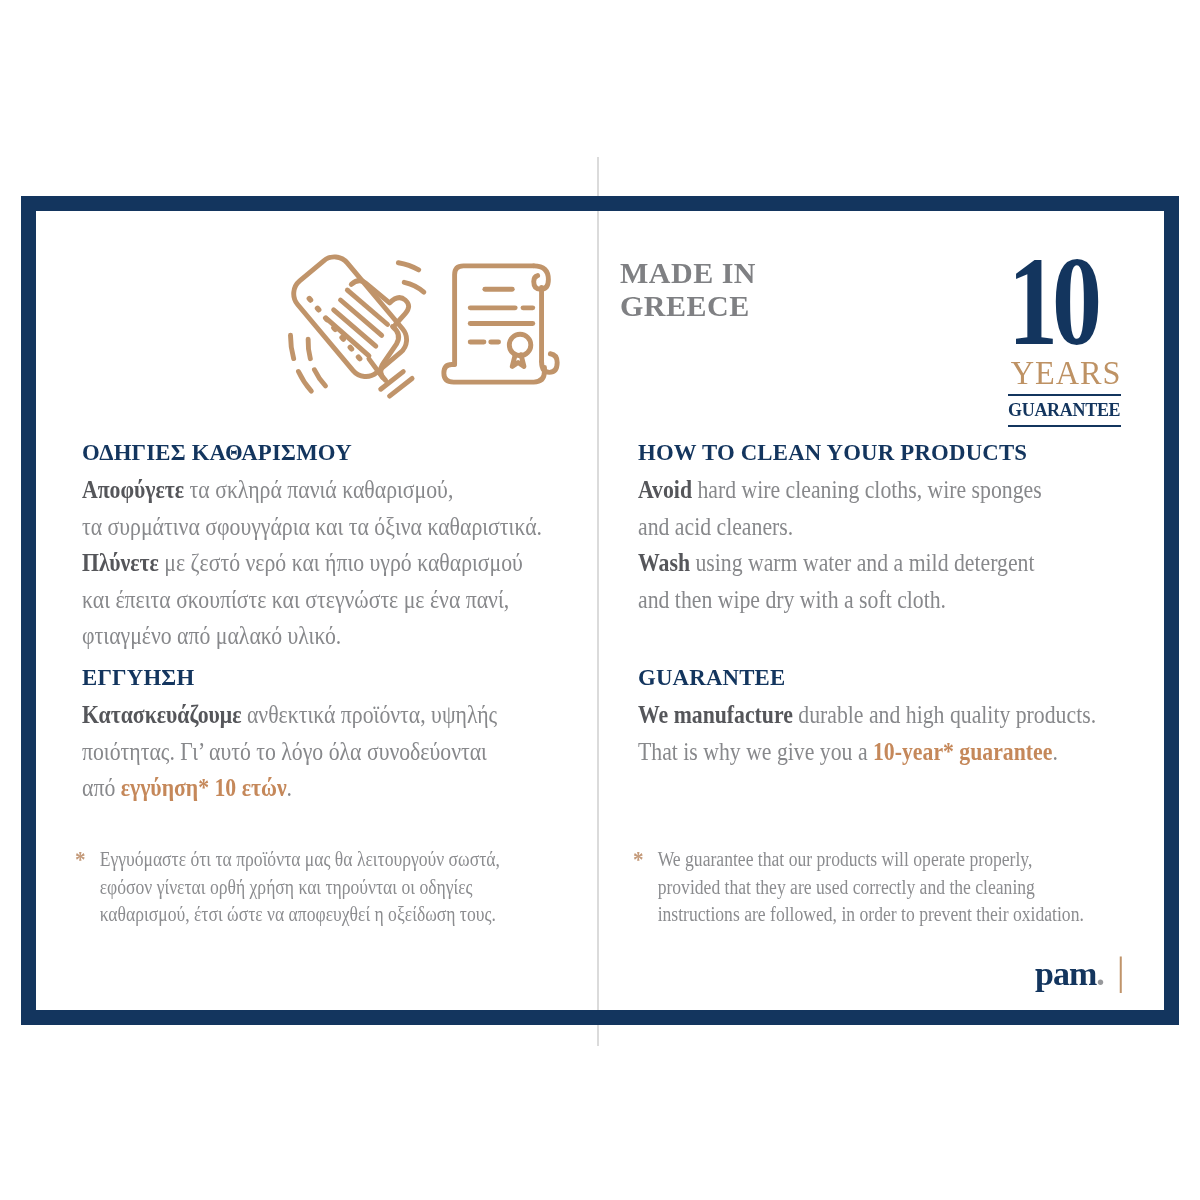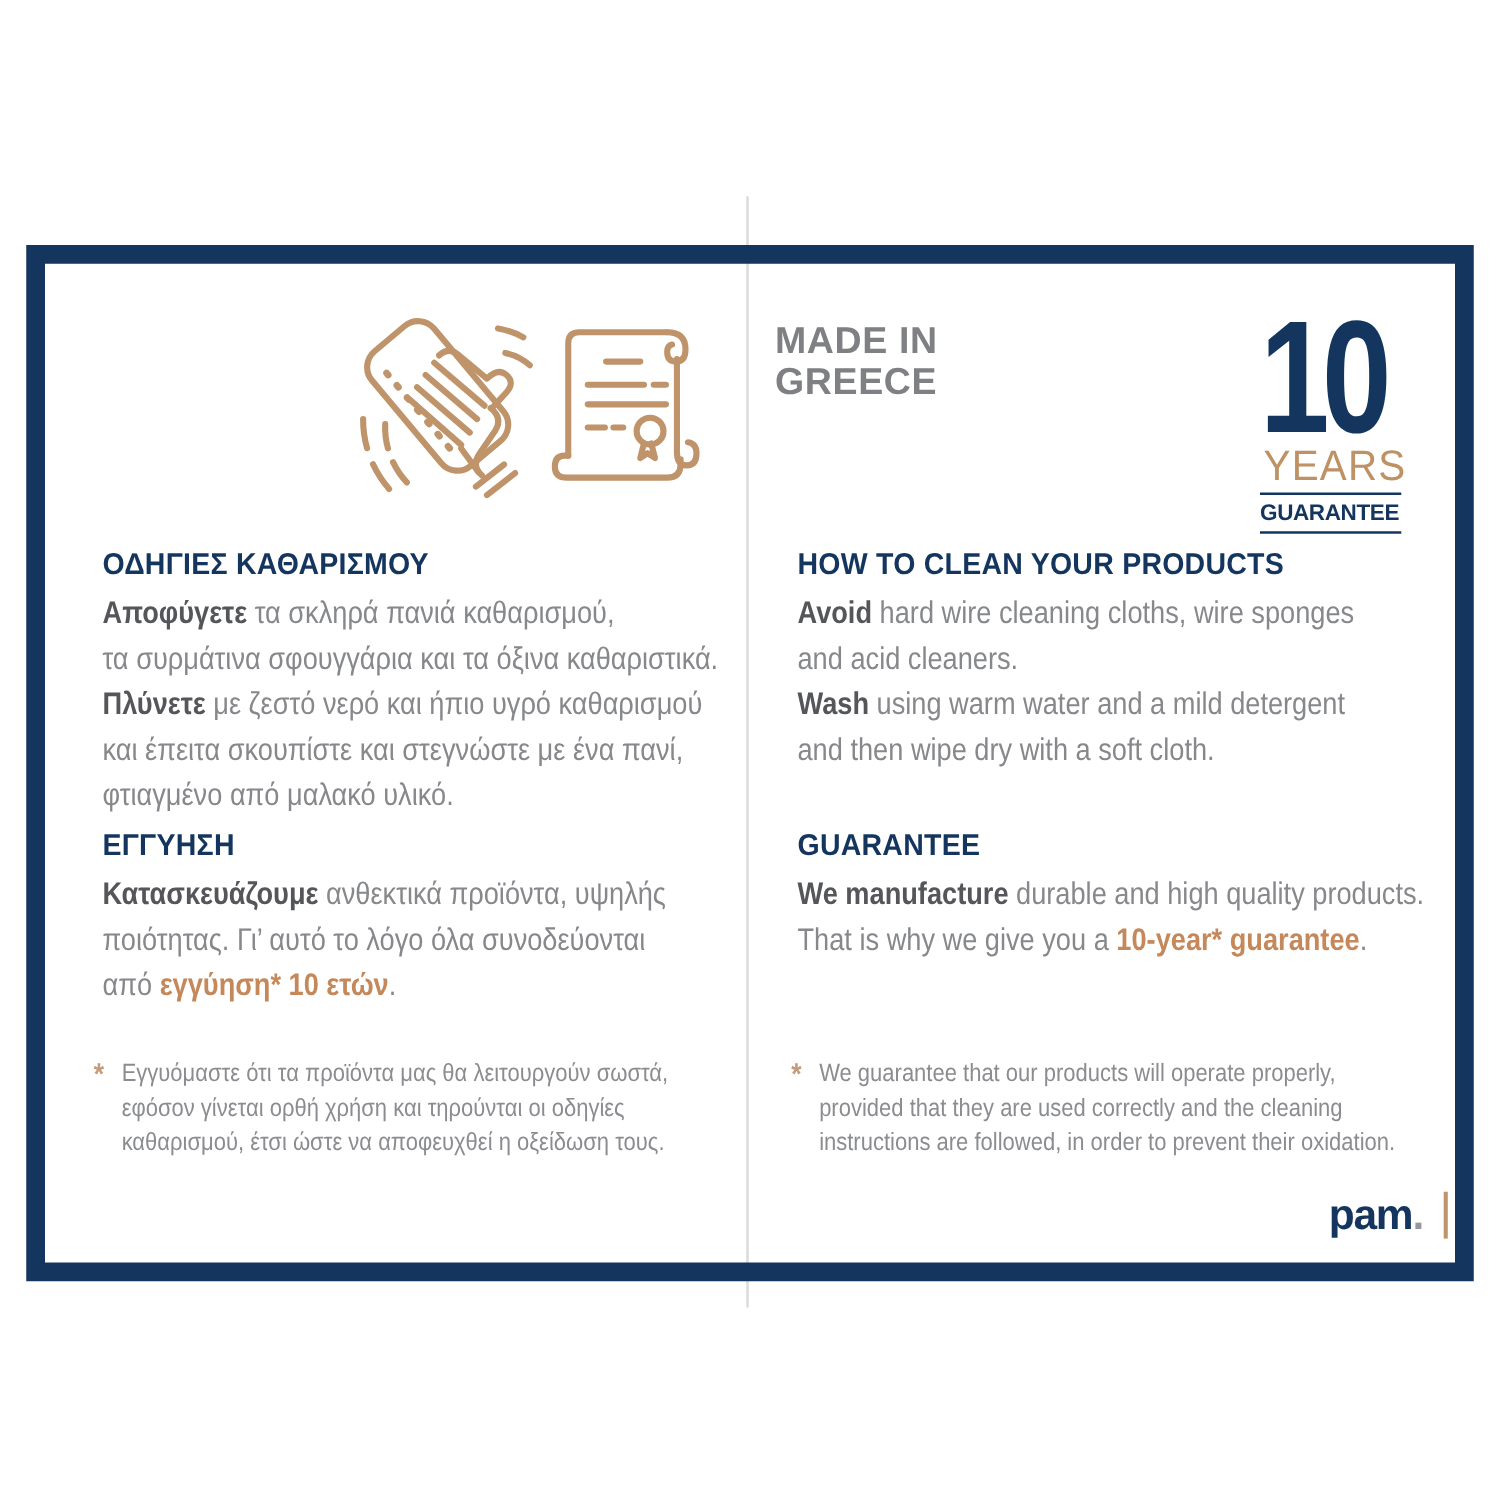--- a/index.html
+++ b/index.html
@@ -1,19 +1,19 @@
 <!DOCTYPE html>
 <html><head>
 <meta charset="utf-8">
 <style>
   * { margin:0; padding:0; box-sizing:border-box; }
   html,body { background:#ffffff; }
   .page {
     position:relative; width:1200px; height:1200px; background:#ffffff;
-    font-family:Liberation Sans, sans-serif; overflow:hidden;
+    font-family:Liberation Serif, serif; overflow:hidden;
   }
   
   .fold-line {
     position:absolute; left:597px; top:157px; width:2px; height:889px;
     background:#dbdbdb; z-index:0;
   }
   
   .frame {
     position:absolute; left:21px; top:196px; width:1158px; height:829px;
     border:15px solid #13355E; background:transparent; z-index:1;
@@ -68,21 +68,21 @@
   
   .footnote {
     position:absolute; display:flex; align-items:flex-start;
     transform:scaleX(0.88); transform-origin:0 0;
   }
   .fn-l { left:75px; top:846px; } .fn-r { left:633px; top:846px; }
   .fn-mark { font-size:24px; line-height:27px; font-weight:700; color:#C49A7A; margin-right:16px; }
   .fn-text { font-size:20px; line-height:27.5px; color:#8B8C8F; white-space:pre; }
 
   
-  .brand { position:absolute; left:1035px; top:950px; display:flex; align-items:center;margin-left:28px; }
+  .brand { position:absolute; left:1035px; top:950px; display:flex; align-items:center; }
   .brand-name { font-size:34px; font-weight:800; color:#13355E; letter-spacing:-1px; }
   .brand-dot  { font-size:34px; font-weight:800; color:#97989B; }
   .brand-bar  { font-size:40px; font-weight:300; color:#C0946A; margin-left:12px; transform:translateY(-3px); }
 </style>
 </head>
 <body>
 
 <div class="page">
 
   <div class="fold-line"></div>

